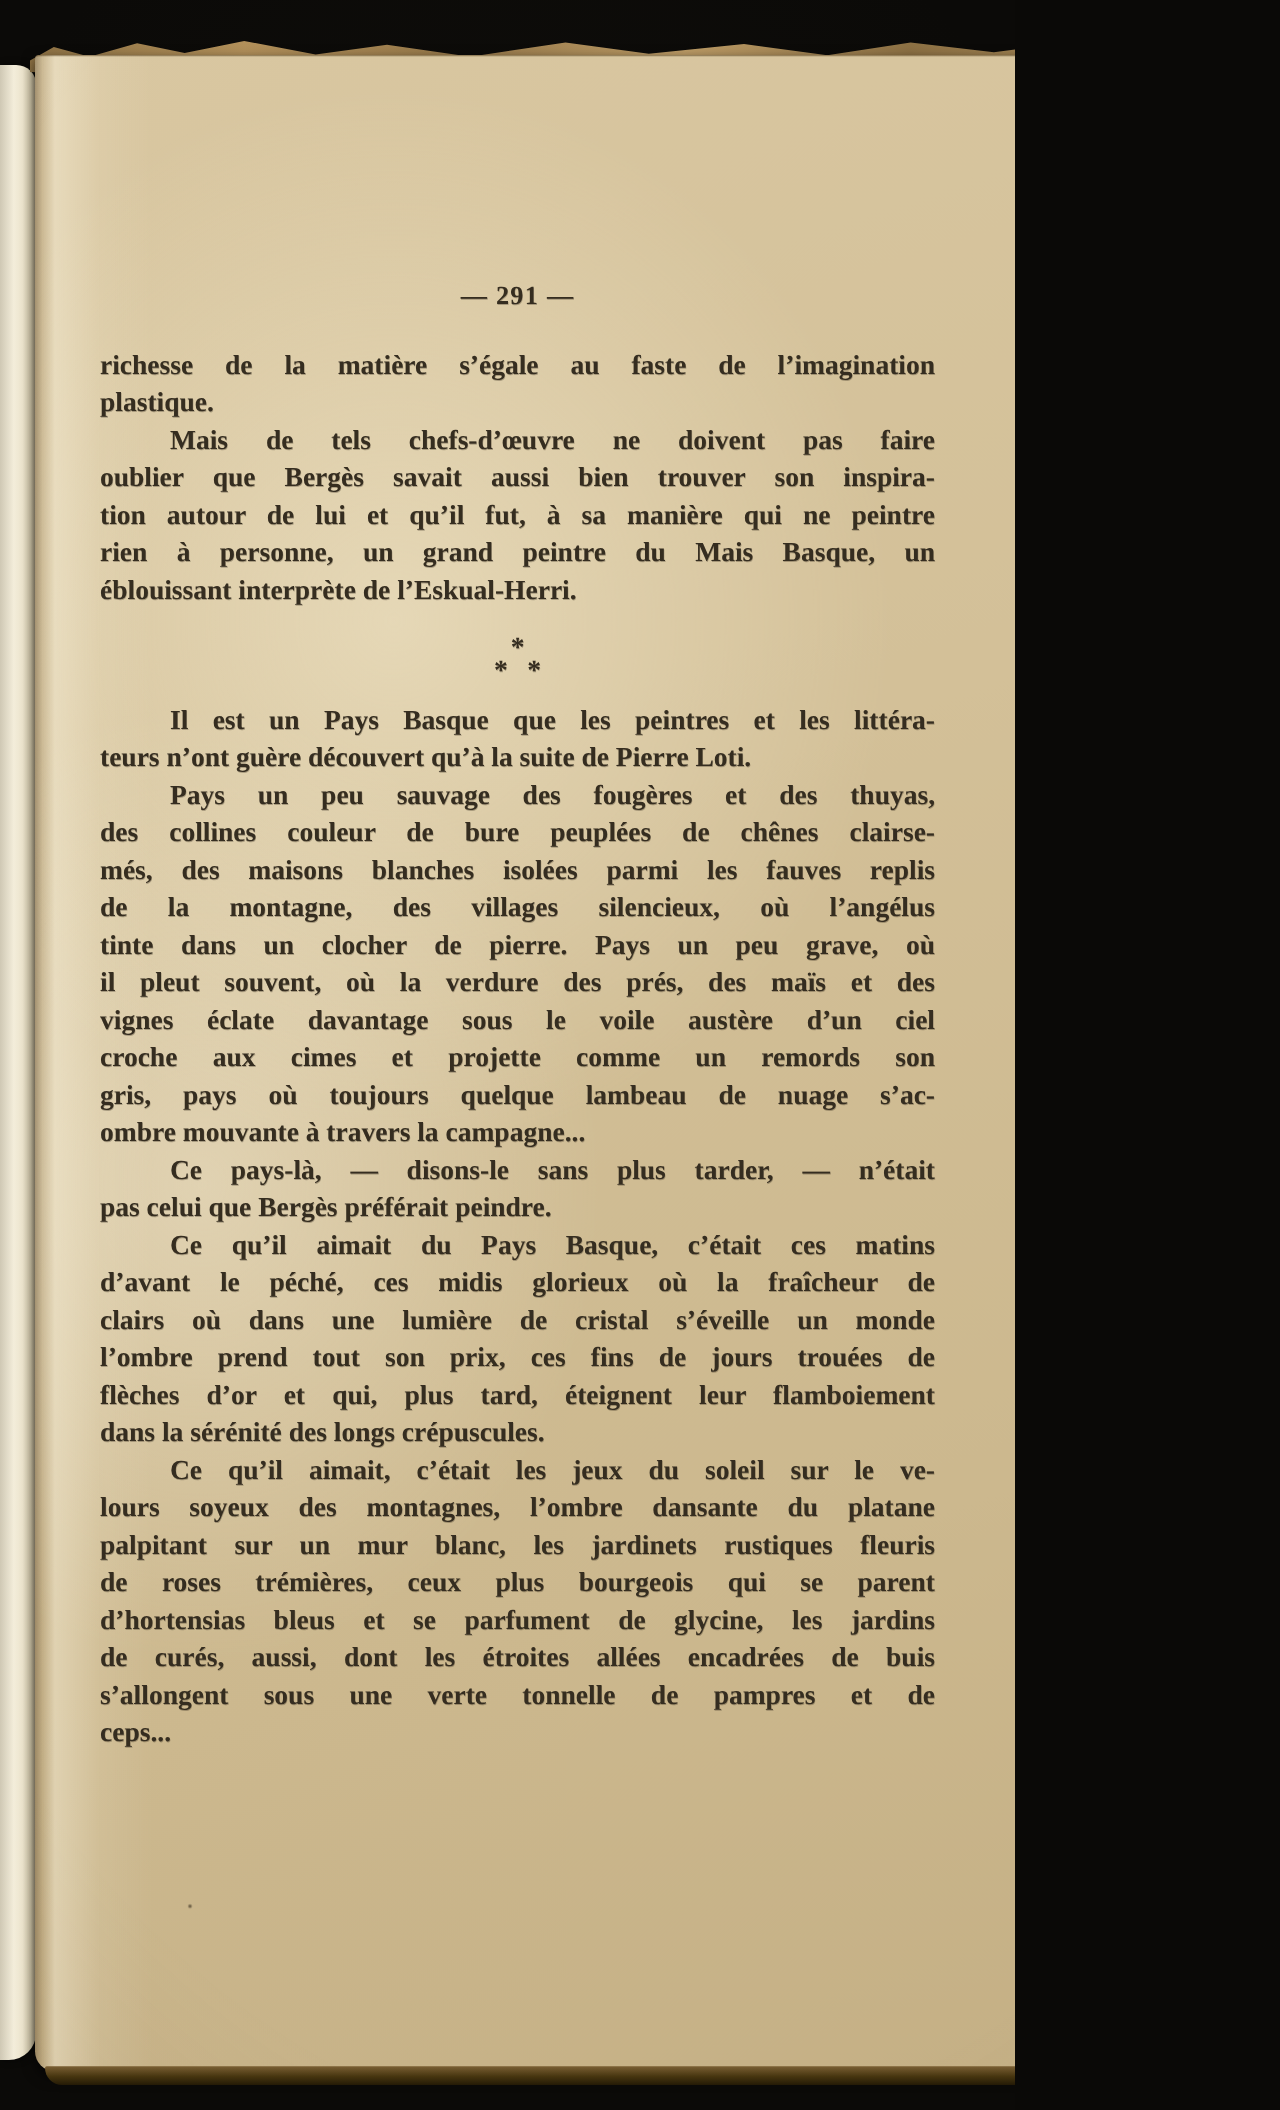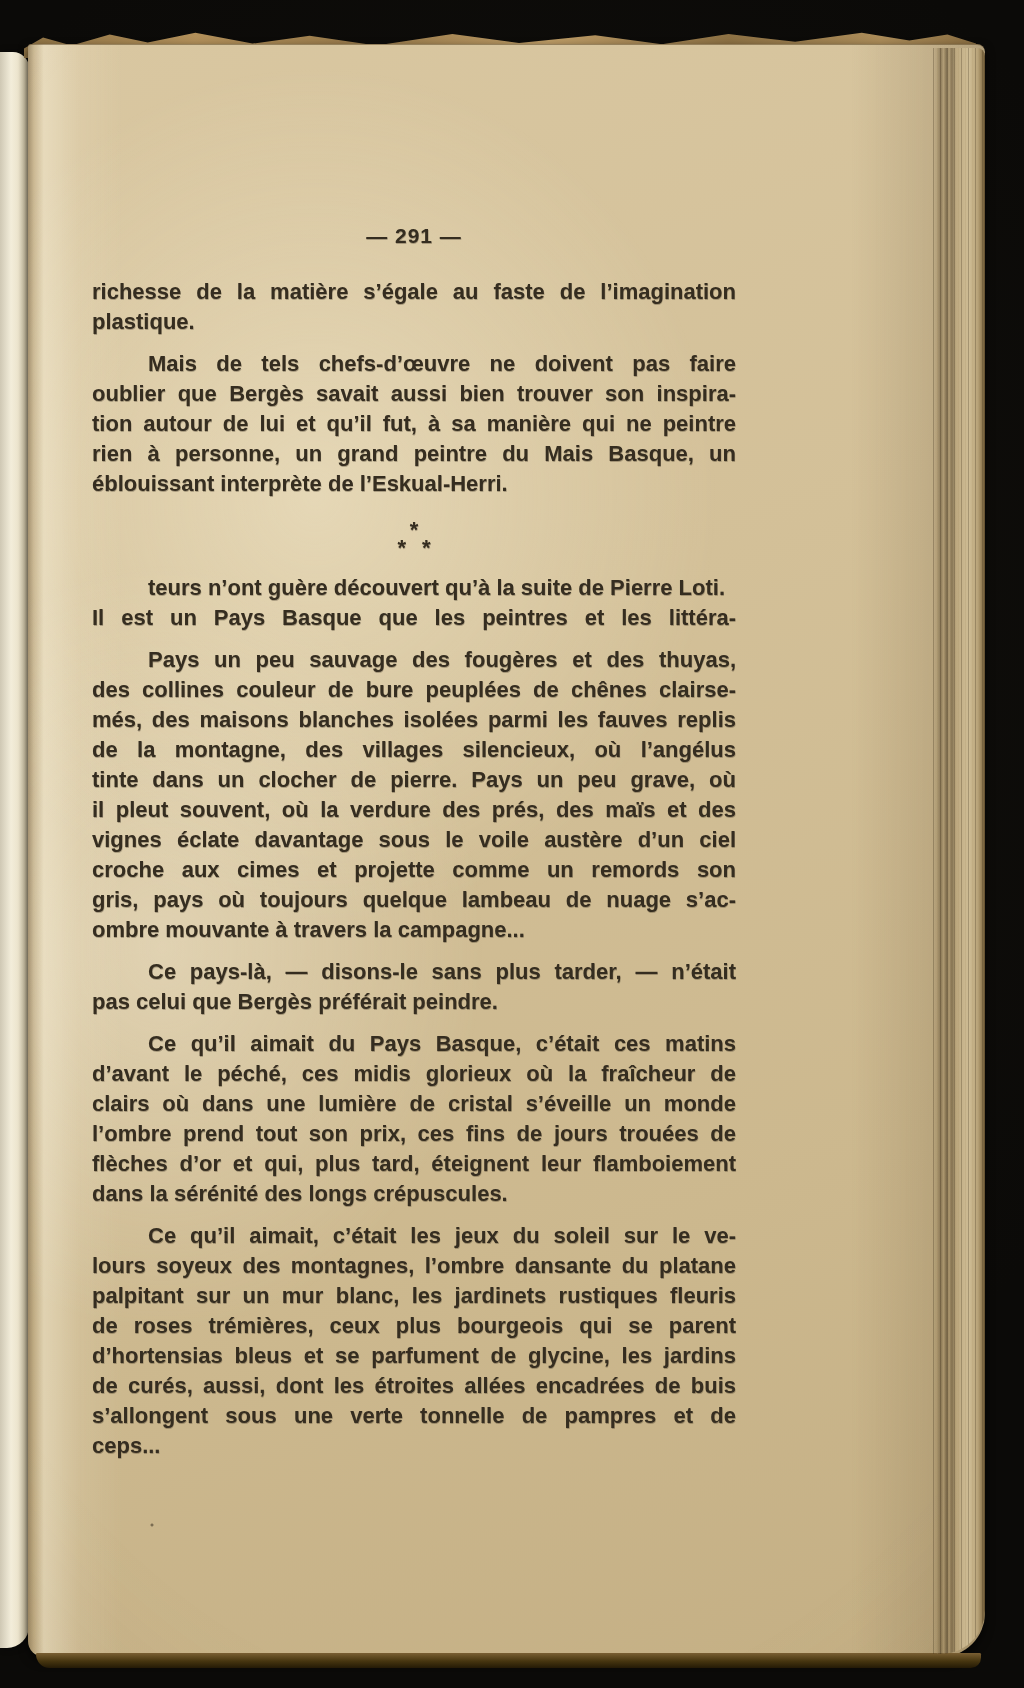--- a/index.html
+++ b/index.html
@@ -1,24 +1,24 @@
 <!DOCTYPE html>
 <html lang="fr"><head>
 <meta charset="utf-8">
 <title>291</title>
 <style>
   html,body{margin:0;padding:0;background:#0a0907;}
   .canvas{
     position:relative;
-    width:1024px;height:1688px;
+    width:812px;height:1688px;
     overflow:hidden;
     background:
       radial-gradient(130% 90% at 50% 40%, rgba(38,33,24,0.25) 0%, rgba(0,0,0,0) 55%),
       #0b0a08;
-    font-family:Liberation Sans, sans-serif;
+    font-family:Liberation Serif, serif;
   }
 
   
   .facing-edge{
     position:absolute;left:0;top:52px;width:29px;height:1596px;
     background:linear-gradient(90deg,#cfc8b4 0%,#f3edda 38%,#ece4cd 62%,#cfc5a8 85%,#9c9176 100%);
     border-radius:0 16px 22px 0;
     box-shadow:2px 0 6px rgba(0,0,0,0.55);
     data-x:0;
   }
@@ -82,21 +82,21 @@
     font-weight:700;
     font-size:22px;line-height:30px;
     text-shadow:0.4px 0.6px 0 rgba(46,37,24,0.30);
   }
   .folio{
     text-align:center;
     font-size:21px;line-height:26px;
     letter-spacing:1px;
     margin:0 0 28px 0;
   }
-  .para{margin:12px;}
+  .para{margin:0;}
   .tline{text-align:justify;text-align-last:justify;}
   .tline-last{text-align-last:left;}
   .para-indent .tline:first-child{text-indent:56px;}
   .separator{
     text-align:center;
     margin:22px 0 16px 0;
     font-size:22px;line-height:18px;
   }
   .sep-line2{word-spacing:10px;}
 </style>
@@ -128,22 +128,22 @@
           <div class="tline">rien à personne, un grand peintre du Mais Basque, un</div>
           <div class="tline tline-last">éblouissant interprète de l’Eskual-Herri.</div>
         </div>
 
       <div class="separator">
         <div class="sep-line1">*</div>
         <div class="sep-line2">* *</div>
       </div>
 
       <div class="para para-indent">
+          <div class="tline">Il est un Pays Basque que les peintres et les littéra-</div>
           <div class="tline tline-last">teurs n’ont guère découvert qu’à la suite de Pierre Loti.</div>
-          <div class="tline">Il est un Pays Basque que les peintres et les littéra-</div>
         </div>
 
       <div class="para para-indent">
           <div class="tline">Pays un peu sauvage des fougères et des thuyas,</div>
           <div class="tline">des collines couleur de bure peuplées de chênes clairse-</div>
           <div class="tline">més, des maisons blanches isolées parmi les fauves replis</div>
           <div class="tline">de la montagne, des villages silencieux, où l’angélus</div>
           <div class="tline">tinte dans un clocher de pierre. Pays un peu grave, où</div>
           <div class="tline">il pleut souvent, où la verdure des prés, des maïs et des</div>
           <div class="tline">vignes éclate davantage sous le voile austère d’un ciel</div>

